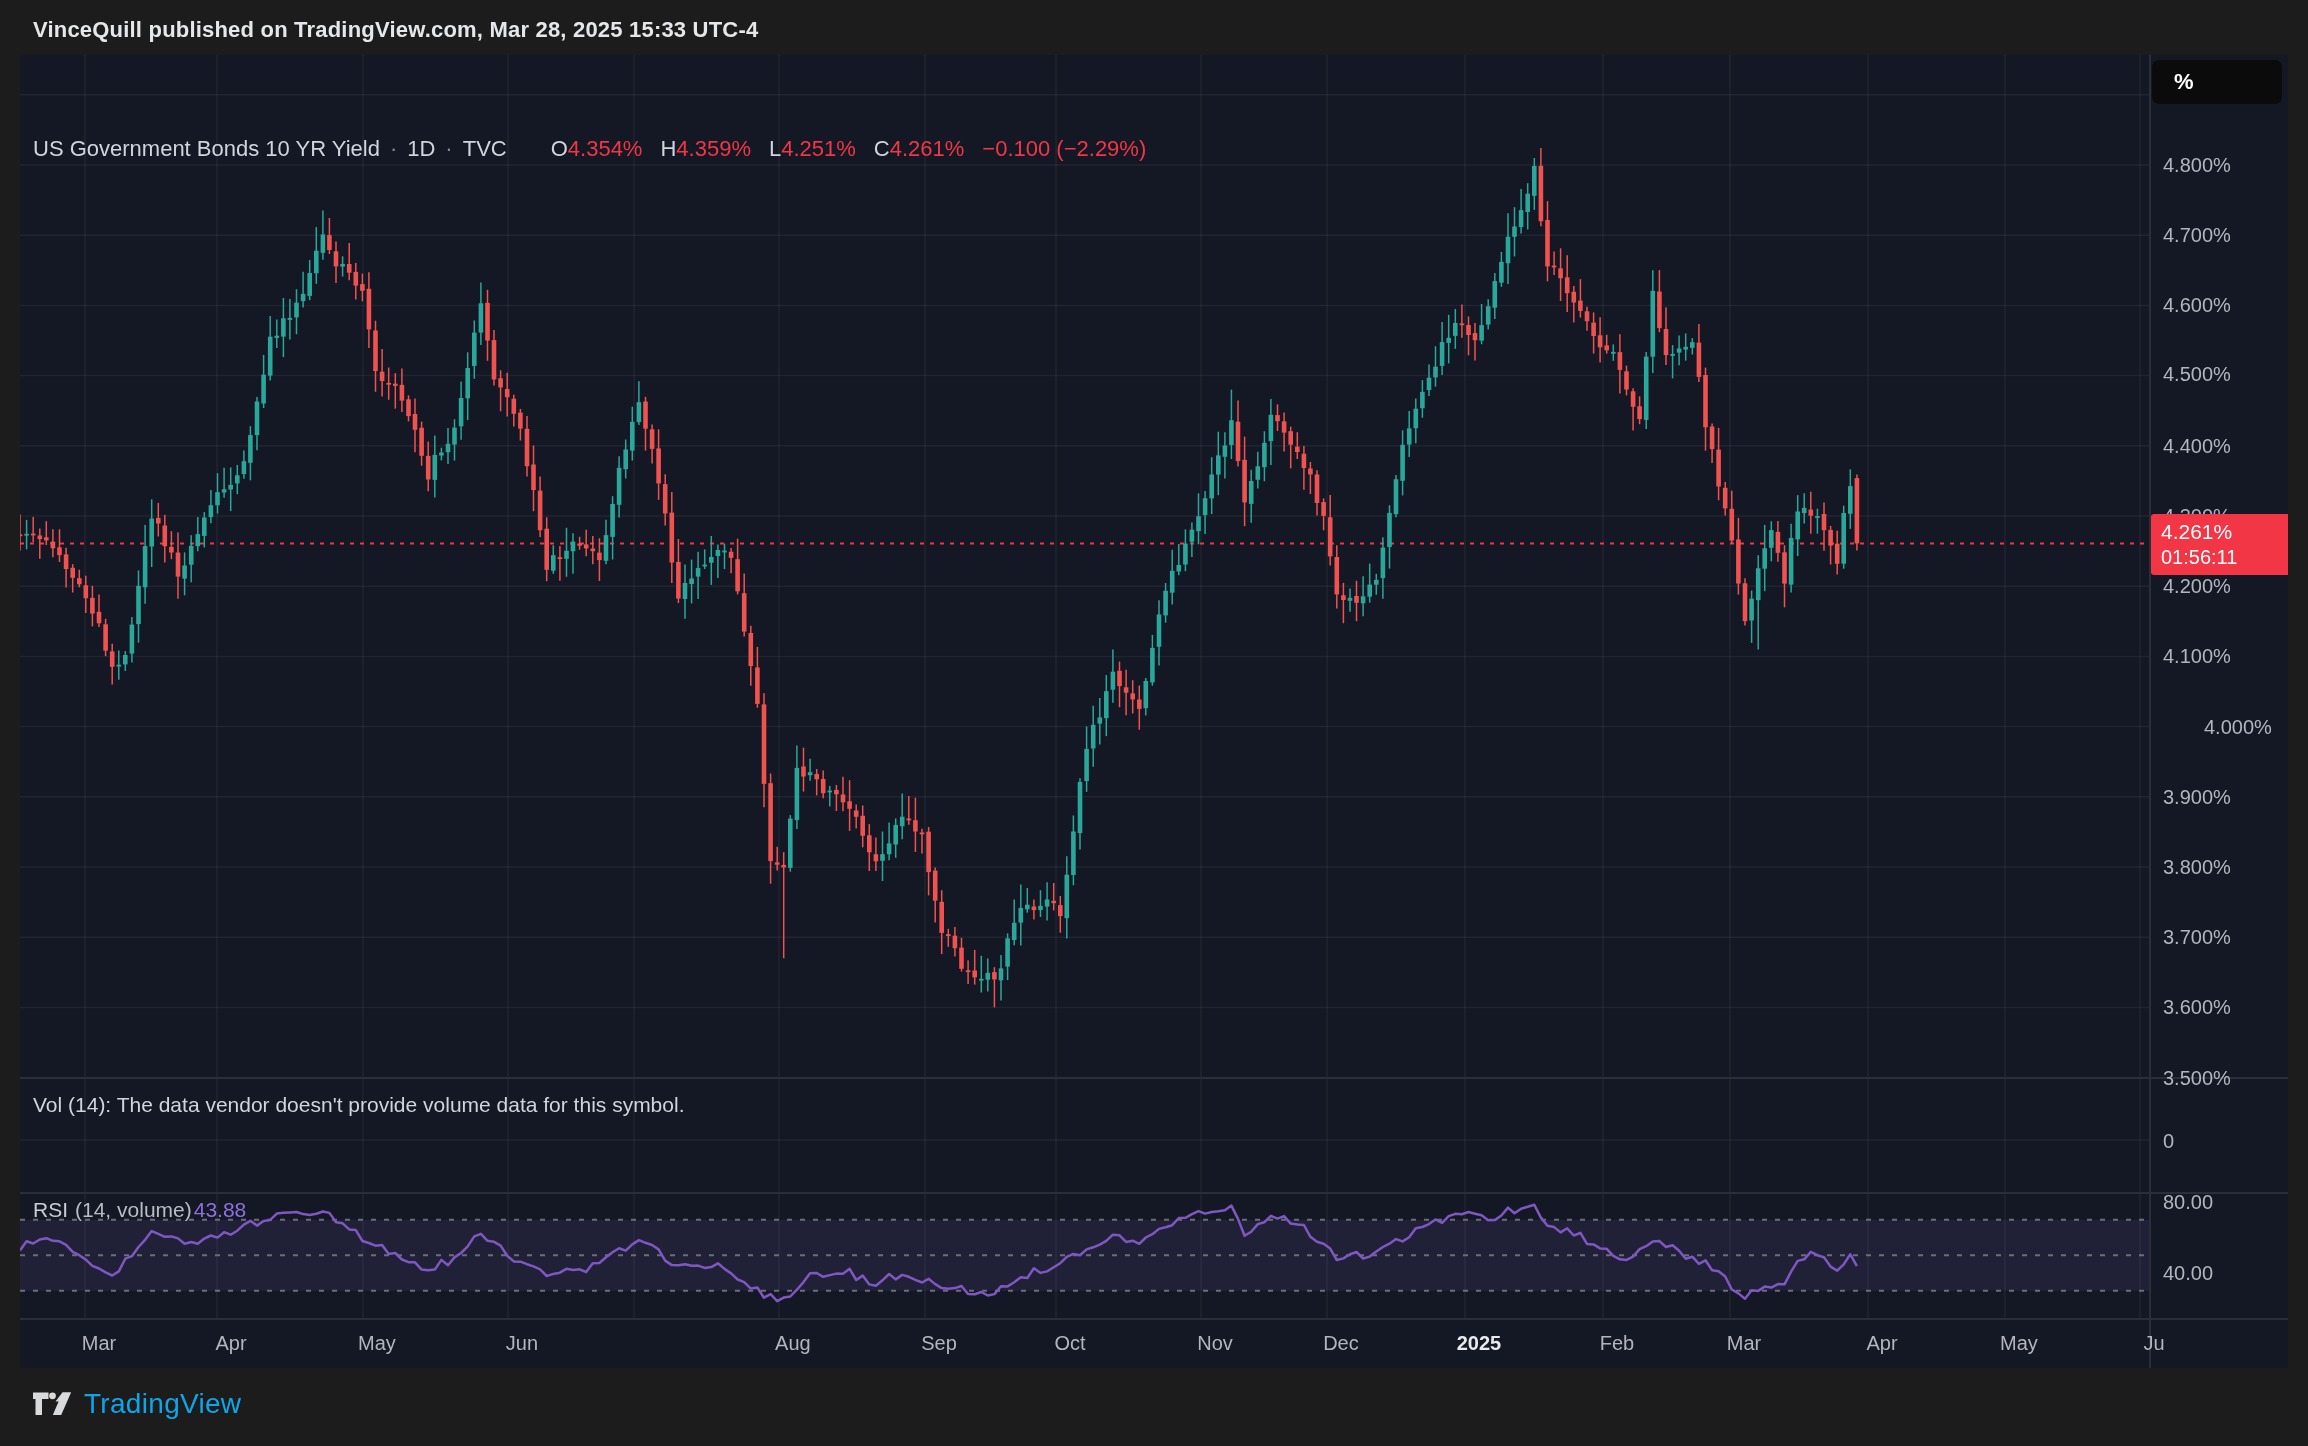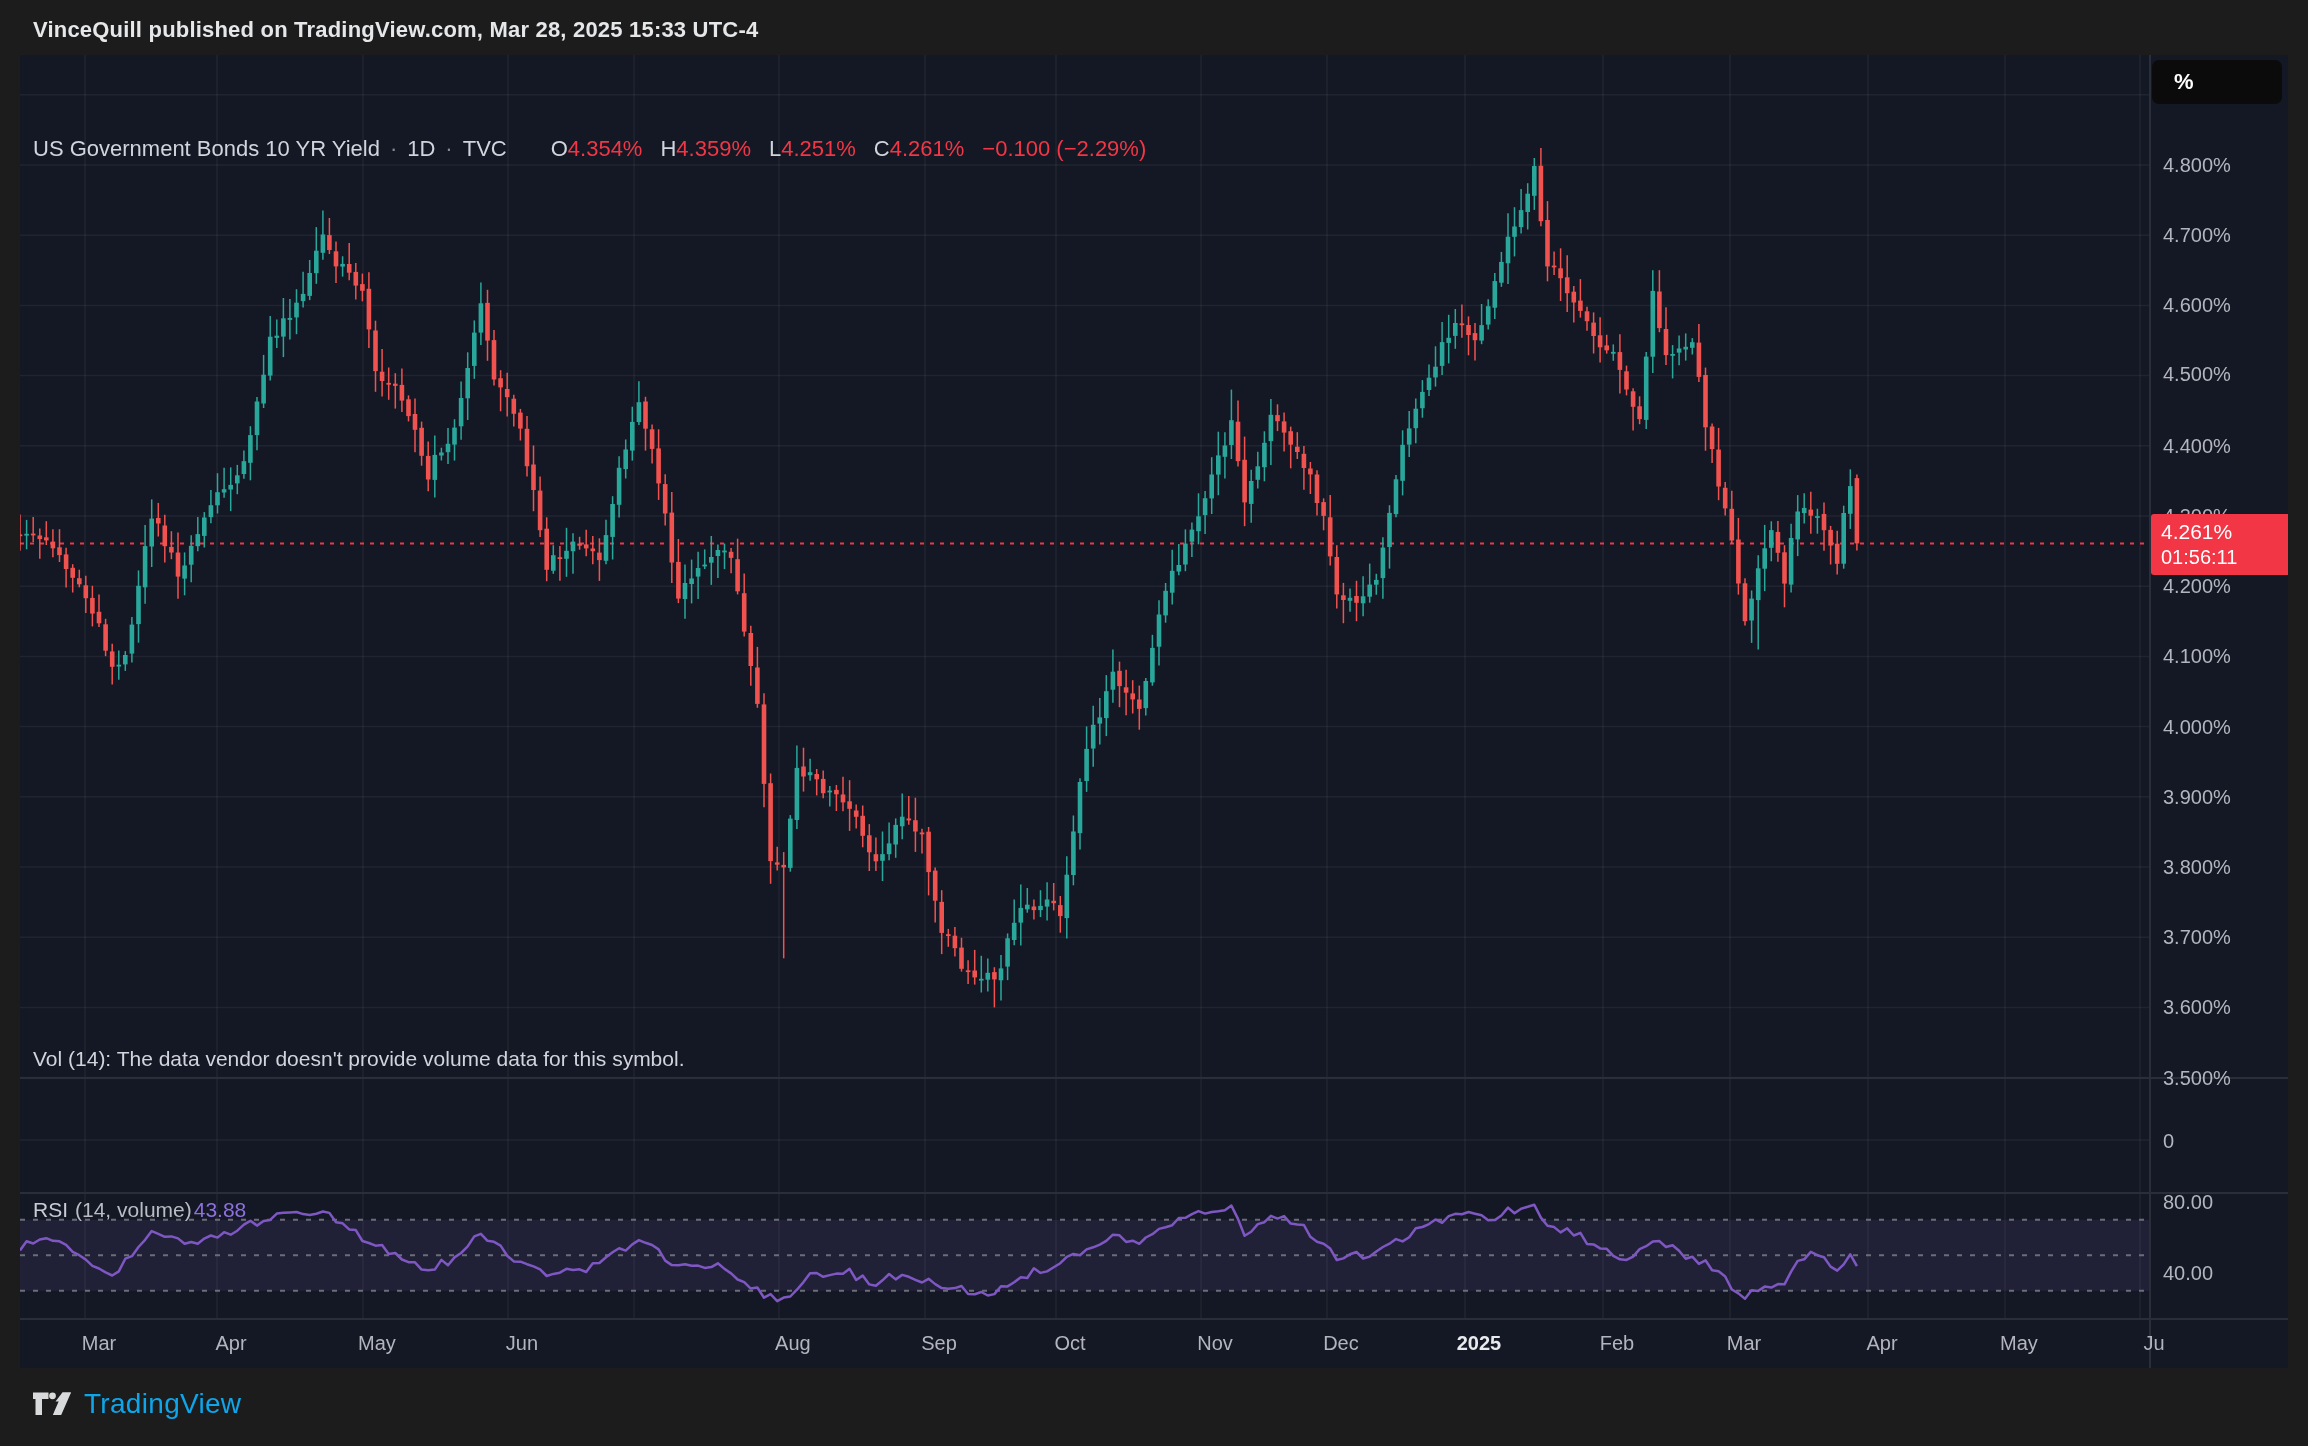--- a/index.html
+++ b/index.html
@@ -6,21 +6,21 @@
     font-family:"Liberation Sans",sans-serif;-webkit-user-select:none;}
   .page{position:relative;width:2308px;height:1384px;background:var(--bg-page,#1c1c1d);}
   .titlebar{position:absolute;left:33px;top:17px;font-size:22px;font-weight:600;color:#e6e7e9;letter-spacing:.2px;}
   .chart{position:absolute;left:20px;top:55px;width:2268px;height:1313px;background:var(--bg-chart,#141824);overflow:hidden;}
   #chart-svg{position:absolute;left:0;top:0;}
   .legend{position:absolute;left:13px;top:81px;font-size:22px;color:#d1d4dc;white-space:nowrap;z-index:5;}
   .legend .sep{color:#868b98;margin:0 10px;}
   .legend .ohlc{margin-left:26px;}
   .legend .k{color:#d1d4dc;margin-left:18px;}
   .legend .red{color:var(--red,#f23645);}
-  .vol-msg{position:absolute;left:13px;top:992px;font-size:21px;color:#d1d4dc;z-index:5;}
+  .vol-msg{position:absolute;left:13px;top:1038px;font-size:21px;color:#d1d4dc;z-index:5;}
   .rsi-legend{position:absolute;left:13px;top:1143px;font-size:21px;color:#c9ccd4;z-index:5;}
   .rsi-legend .dim{color:#b9bcc5;margin-left:7px;}
   .rsi-legend .purple{color:var(--rsi-val,#8d71de);margin-left:2px;}
   .unit-btn{position:absolute;left:2132px;top:5px;width:130px;height:44px;background:#0b0b0c;border:none;
     border-radius:7px;color:#fff;font-size:22px;font-weight:600;text-align:left;padding:0 0 0 22px;
     font-family:"Liberation Sans",sans-serif;z-index:6;cursor:pointer;}
   .axis-label{position:absolute;left:2143px;height:24px;line-height:24px;font-size:20px;color:#b2b5be;z-index:4;white-space:nowrap;}
   .price-tag{position:absolute;left:2131px;top:459px;width:131px;background:var(--red,#f23645);border-radius:3px;
     color:#fff;z-index:7;padding:5px 0 6px 10px;}
   .price-tag .ln1{font-size:21px;line-height:26px;}
@@ -670,21 +670,21 @@
 
     <div id="price-axis">
         <div class="axis-label" style="top: 98px;">4.800%</div>
         <div class="axis-label" style="top: 168.2px;">4.700%</div>
         <div class="axis-label" style="top: 238.4px;">4.600%</div>
         <div class="axis-label" style="top: 307px;">4.500%</div>
         <div class="axis-label" style="top: 378.8px;">4.400%</div>
         <div class="axis-label" style="top: 449px;">4.300%</div>
         <div class="axis-label" style="top: 519.2px;">4.200%</div>
         <div class="axis-label" style="top: 589.4px;">4.100%</div>
-        <div class="axis-label" style="top: 659.6px;">4.000%</div>
+        <div class="axis-label" style="top: 659.6px; margin-left: 41px;">4.000%</div>
         <div class="axis-label" style="top: 729.8px;">3.900%</div>
         <div class="axis-label" style="top: 800px;">3.800%</div>
         <div class="axis-label" style="top: 870.2px;">3.700%</div>
         <div class="axis-label" style="top: 940.4px;">3.600%</div>
         <div class="axis-label" style="top: 1010.6px;">3.500%</div>
       </div>
 
     <div class="axis-label" id="vol-zero" style="top:1074px">0</div>
     <div class="axis-label" id="rsi-80" style="top:1135px">80.00</div>
     <div class="axis-label" id="rsi-40" style="top:1206px">40.00</div>

